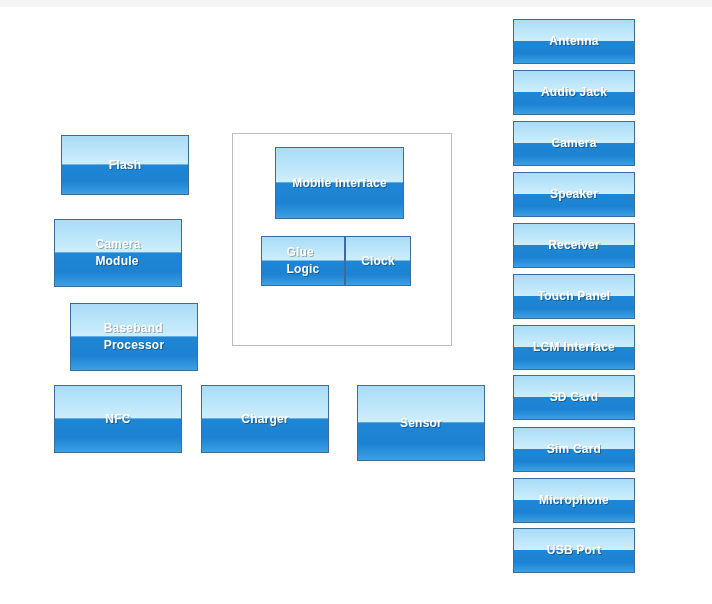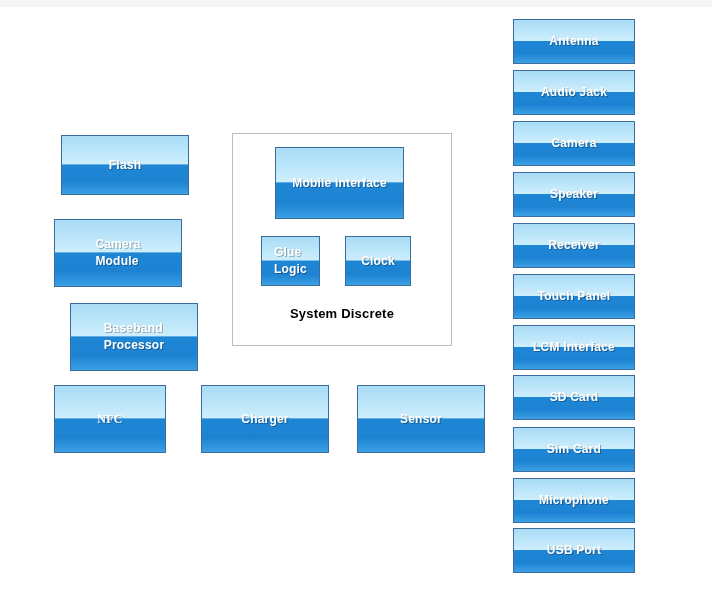--- a/index.html
+++ b/index.html
@@ -84,35 +84,34 @@
   }
 </style>
 </head>
 <body>
 
 <div id="canvas">
 
   <div class="top-strip"></div>
 
   <div class="group-frame" id="group-frame" style="left: 232px; top: 133px; width: 220px; height: 213px;"></div>
-  <div class="group-label" id="group-label" style="left: 232px; top: 306px; width: 220px;">System Discrete</div>
 
   <div id="blocks-layer">
       <div class="block" style="left: 61px; top: 135px; width: 128px; height: 60px;">Flash</div>
       <div class="block" style="left: 54px; top: 219px; width: 128px; height: 68px;">Camera
 Module</div>
       <div class="block" style="left: 70px; top: 303px; width: 128px; height: 68px;">Baseband
 Processor</div>
       <div class="block" style="left: 275px; top: 147px; width: 129px; height: 72px;">Mobile Interface</div>
-      <div class="block" style="left: 261px; top: 236px; width: 59px; height: 50px;">Glue
+      <div class="block" style="left: 261px; top: 236px; width: 84px; height: 50px;">Glue
 Logic</div>
       <div class="block" style="left: 345px; top: 236px; width: 66px; height: 50px;">Clock</div>
-      <div class="block" style="left: 54px; top: 385px; width: 112px; height: 68px; font-family: Liberation Serif, serif;">NFC</div>
+      <div class="block" style="left: 54px; top: 385px; width: 128px; height: 68px;">NFC</div>
       <div class="block" style="left: 201px; top: 385px; width: 128px; height: 68px;">Charger</div>
-      <div class="block" style="left: 357px; top: 385px; width: 128px; height: 68px;">Sensor</div>
+      <div class="block" style="left: 357px; top: 385px; width: 128px; height: 76px;">Sensor</div>
       <div class="block pill" style="left: 513px; top: 19px; width: 122px; height: 45px;">Antenna</div>
       <div class="block pill" style="left: 513px; top: 70px; width: 122px; height: 45px;">Audio Jack</div>
       <div class="block pill" style="left: 513px; top: 121px; width: 122px; height: 45px;">Camera</div>
       <div class="block pill" style="left: 513px; top: 172px; width: 122px; height: 45px;">Speaker</div>
       <div class="block pill" style="left: 513px; top: 223px; width: 122px; height: 45px;">Receiver</div>
       <div class="block pill" style="left: 513px; top: 274px; width: 122px; height: 45px;">Touch Panel</div>
       <div class="block pill" style="left: 513px; top: 325px; width: 122px; height: 45px;">LCM Interface</div>
       <div class="block pill" style="left: 513px; top: 375px; width: 122px; height: 45px;">SD Card</div>
       <div class="block pill" style="left: 513px; top: 427px; width: 122px; height: 45px;">Sim Card</div>
       <div class="block pill" style="left: 513px; top: 478px; width: 122px; height: 45px;">Microphone</div>

